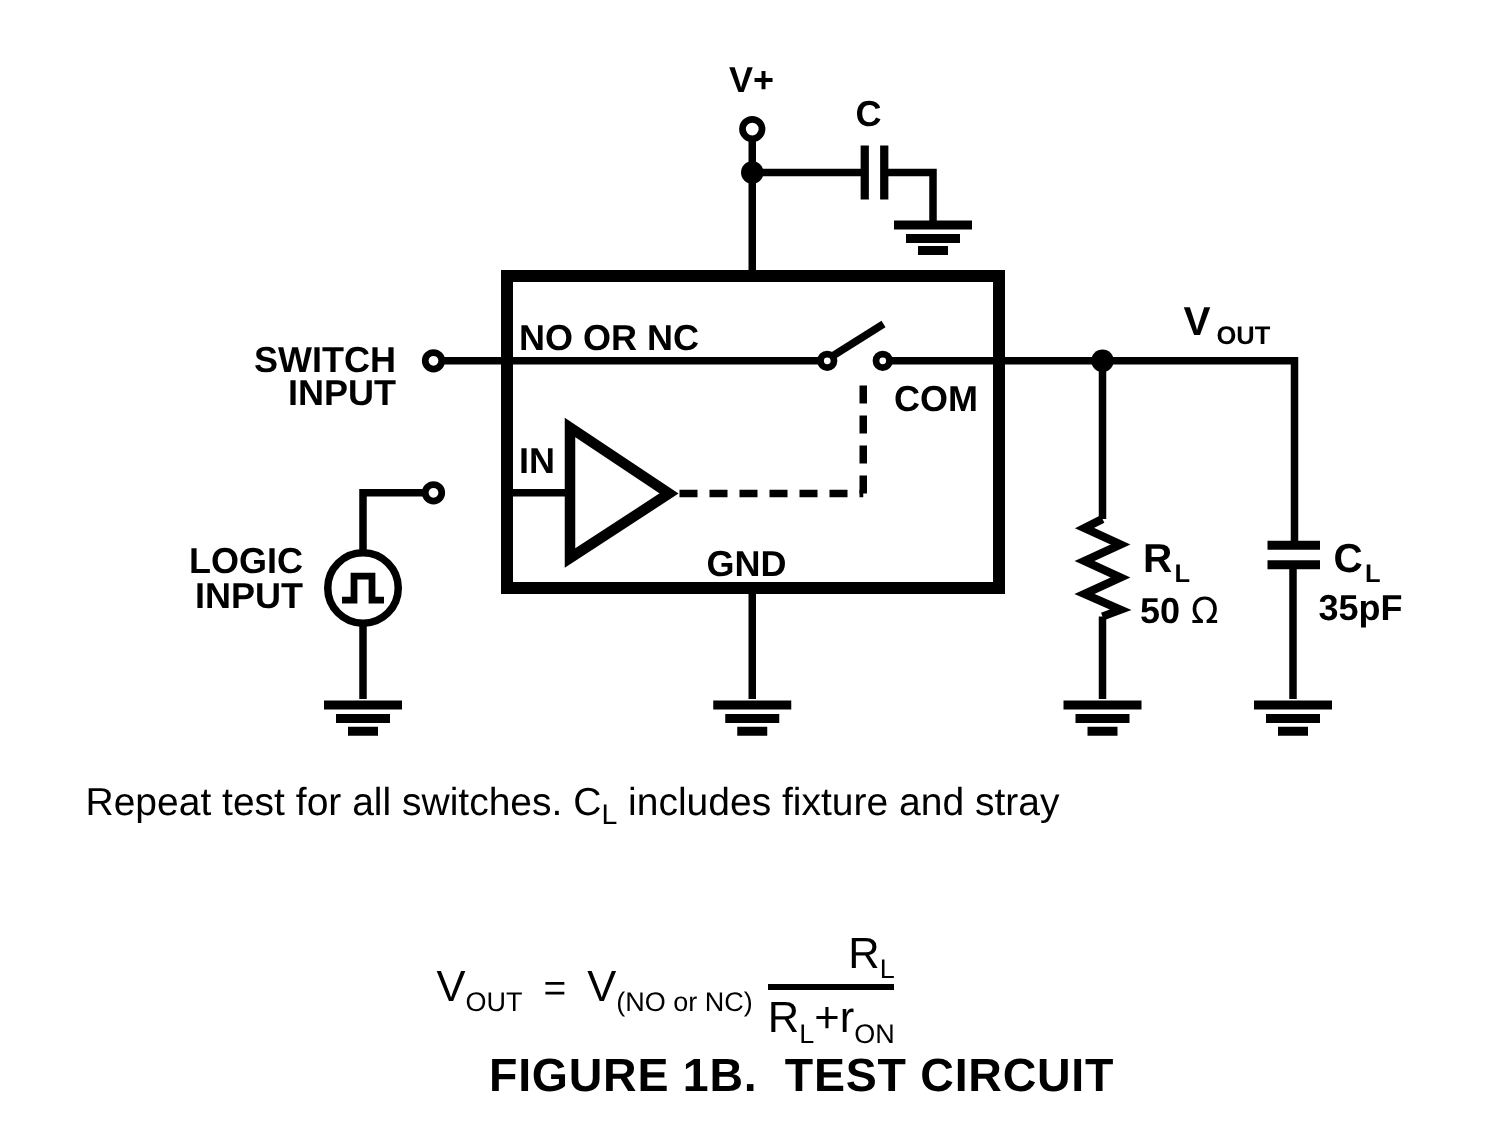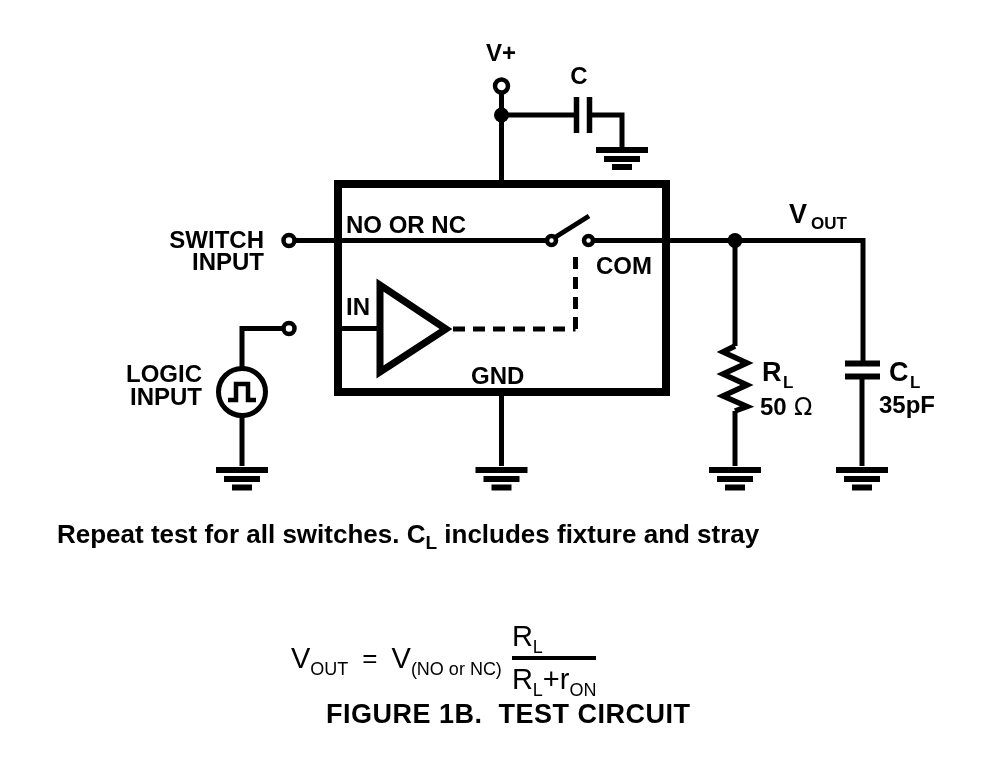--- a/index.html
+++ b/index.html
@@ -11,29 +11,29 @@
   svg .dash{stroke:#000;stroke-width:5;fill:none;stroke-dasharray:12 8;}
   svg .gbar{stroke:#000;stroke-width:6;}
   svg .plate{stroke:#000;stroke-width:5.5;fill:none;}
   svg .term{stroke:#000;stroke-width:4.5;fill:#fff;}
   svg .dot{fill:#000;stroke:none;}
   svg .lbl{font:700 24px "Liberation Sans",sans-serif;fill:#000;}
   svg .lblb{font:700 27px "Liberation Sans",sans-serif;fill:#000;}
   svg .sublbl{font:700 17px "Liberation Sans",sans-serif;fill:#000;}
   svg .omega{font:400 24px "DejaVu Sans",sans-serif;fill:#000;}
   .note{position:absolute;left:57px;top:519px;font-size:26px;line-height:31px;
-        font-weight:700;white-space:nowrap;}
+        font-weight:400;white-space:nowrap;}
   .note sub{font-size:19px;vertical-align:-6px;line-height:0;}
   .formula{position:absolute;left:291px;top:620px;display:flex;align-items:center;
            font-size:29px;font-weight:400;}
   .formula sub{font-size:18px;vertical-align:-7px;line-height:0;}
   .f-eq{margin:0 14px;font-size:26px;}
-  .frac{display:inline-flex;flex-direction:column;align-items:flex-start;margin-left:10px;}
+  .frac{display:inline-flex;flex-direction:column;align-items:flex-end;margin-left:10px;}
   .frac .bar{align-self:stretch;height:4px;background:#000;margin:3px 0;}
-  .caption{position:absolute;left:326px;top:699px;font-size:27px;font-weight:700;
+  .caption{position:absolute;left:326px;top:699px;font-size:31px;font-weight:700;
            white-space:pre;letter-spacing:.5px;}
 </style>
 </head>
 <body>
 
 <div id="page">
 
   <svg width="1000" height="512" viewBox="0 0 1000 512">
 
     <rect class="thick" x="338" y="184" width="328" height="208"></rect>

